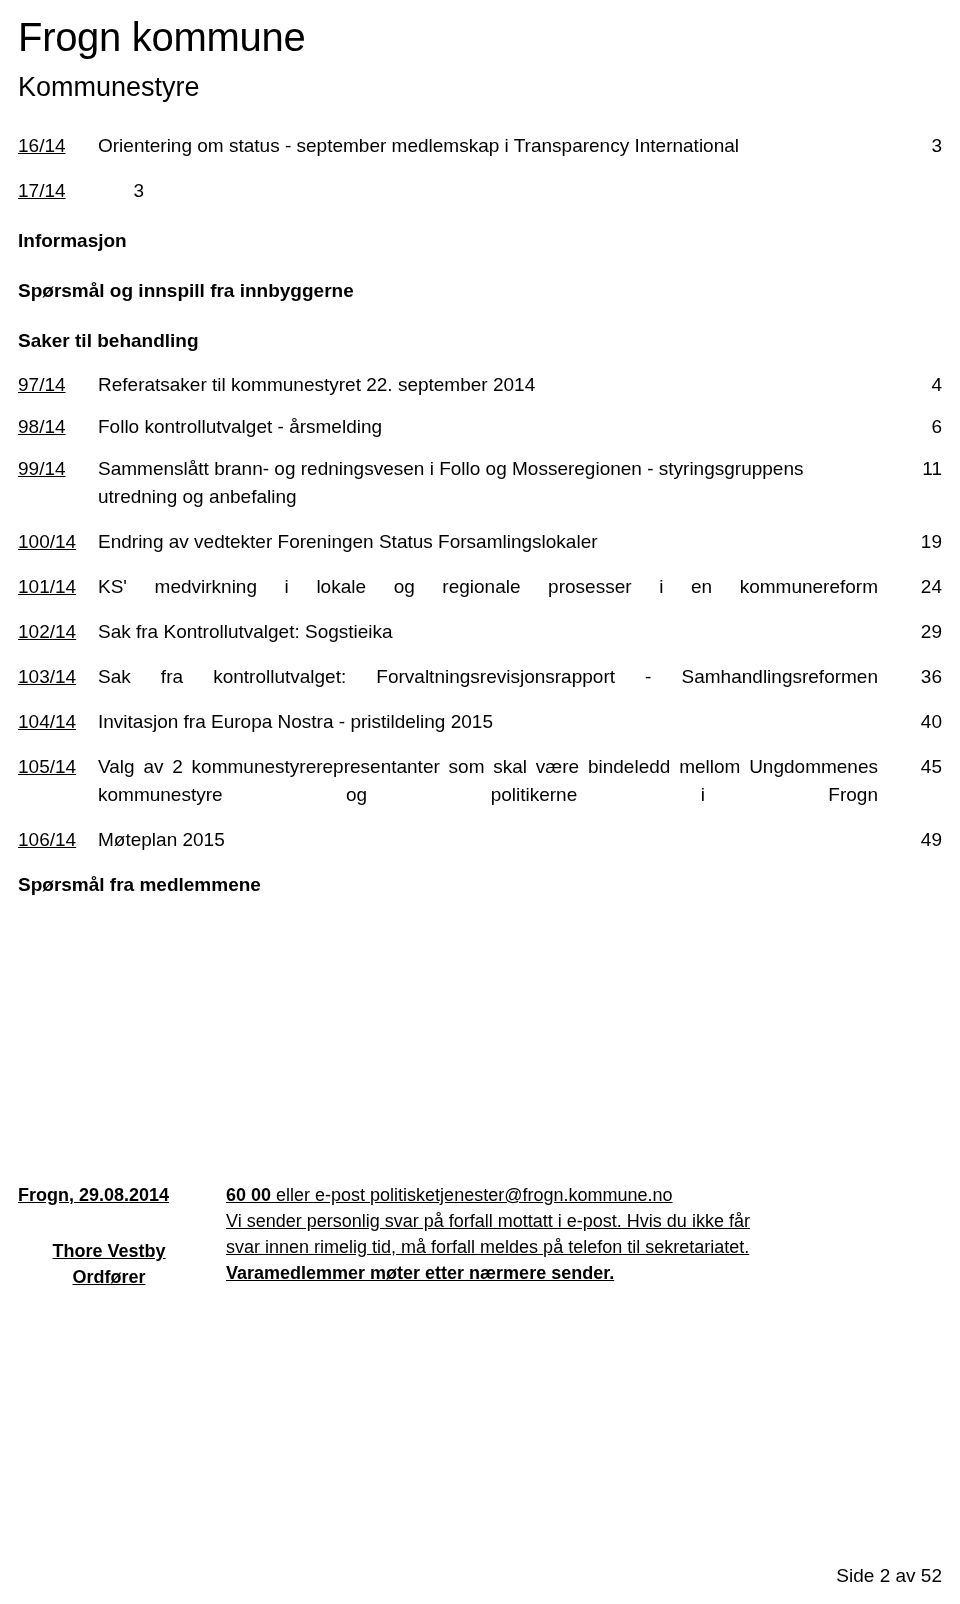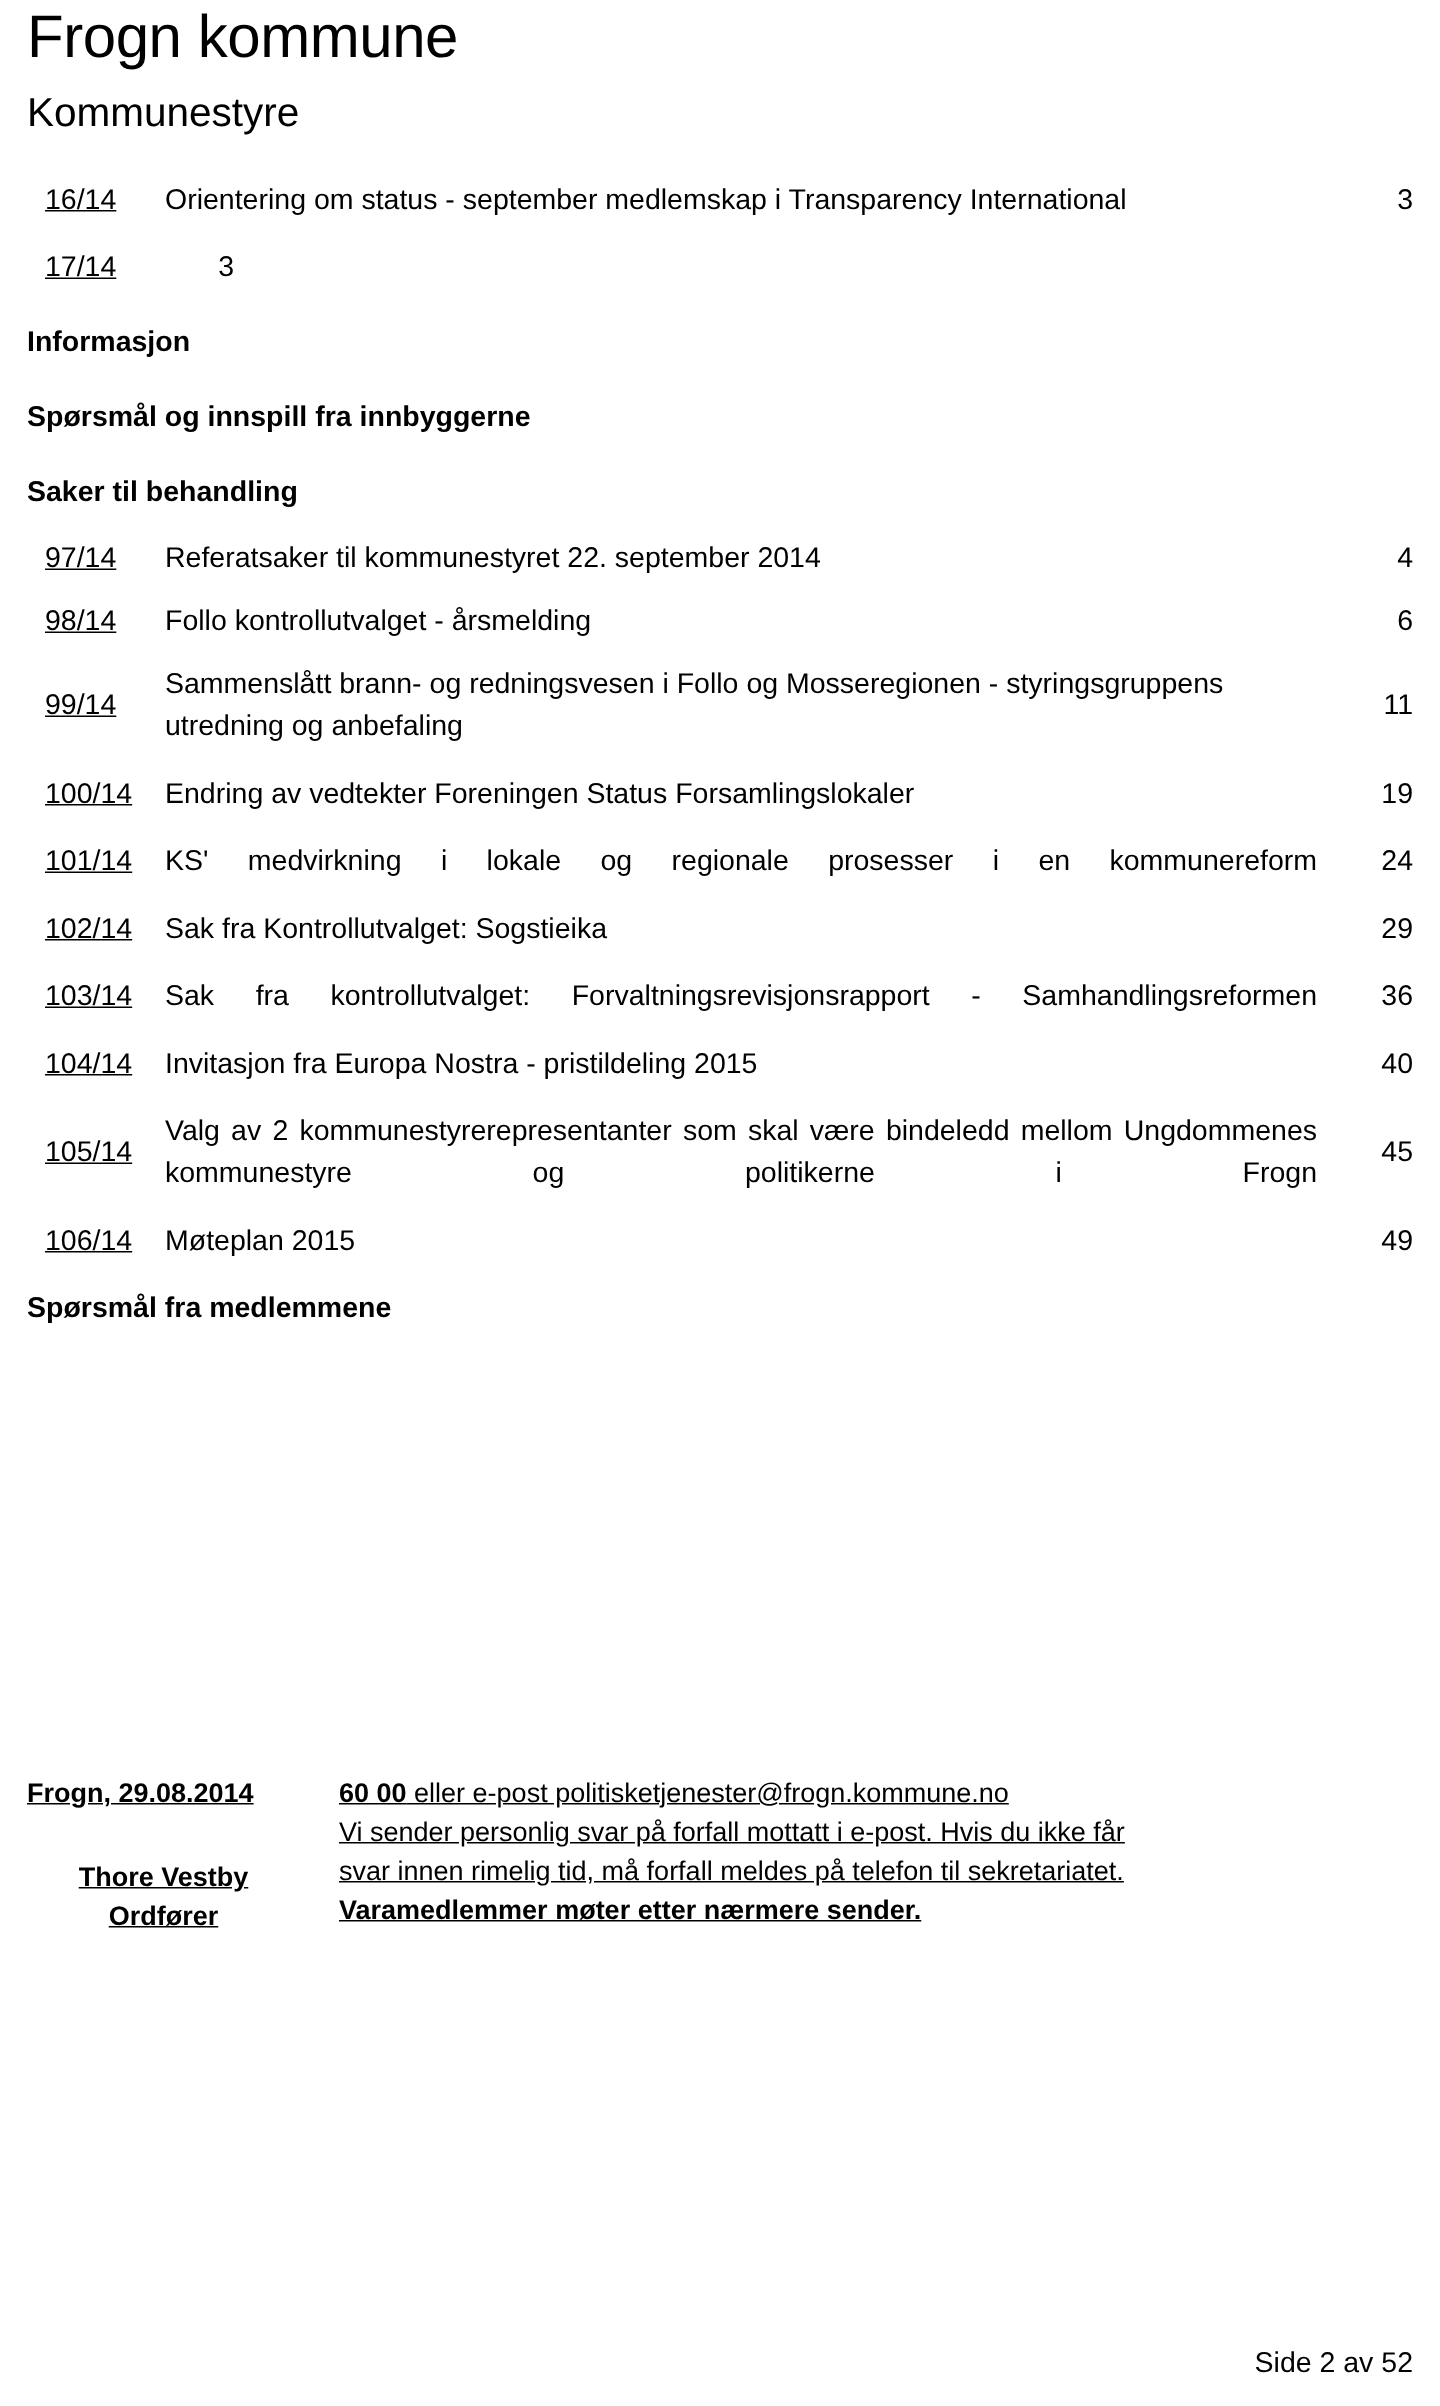--- a/index.html
+++ b/index.html
@@ -13,44 +13,43 @@
     font-family: "Liberation Sans", sans-serif;
     color: #000000;
     position: relative;
     overflow: hidden;
   }
   .page {
     position: relative;
     width: 960px;
     height: 1604px;
     box-sizing: border-box;
-    padding: 0 18px 0 18px;
+    padding: 12px 18px 0 18px;
   }
   .doc-title {
     font-size: 40px;
     line-height: 46px;
     font-weight: normal;
     margin: 0;
     padding-top: 2px;
     letter-spacing: -0.3px;
   }
   .doc-subtitle {
     font-size: 27px;
     line-height: 34px;
     font-weight: normal;
     margin: 10px 0 0 0;
   }
   .toc {
     margin-top: 28px;
   }
   .toc-row {
     display: flex;
-    align-items: center;
+    align-items: flex-start;
     margin-bottom: 17px;
-    margin-left: 12px;
   }
   .toc-row.tight {
     margin-bottom: 14px;
   }
   .col-num {
     width: 80px;
     flex: 0 0 80px;
     font-size: 19px;
     line-height: 28px;
     text-decoration: underline;

